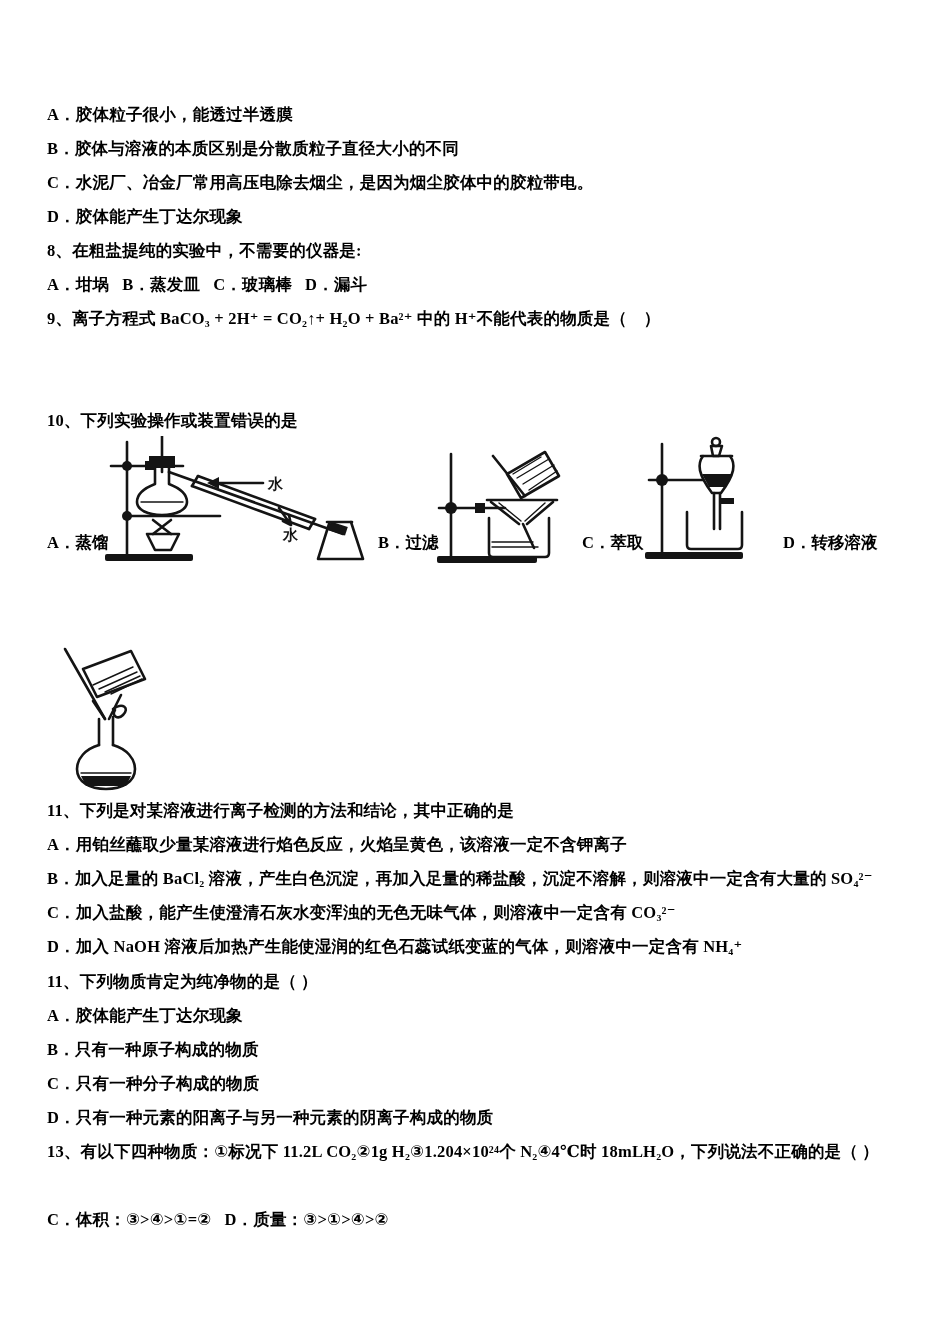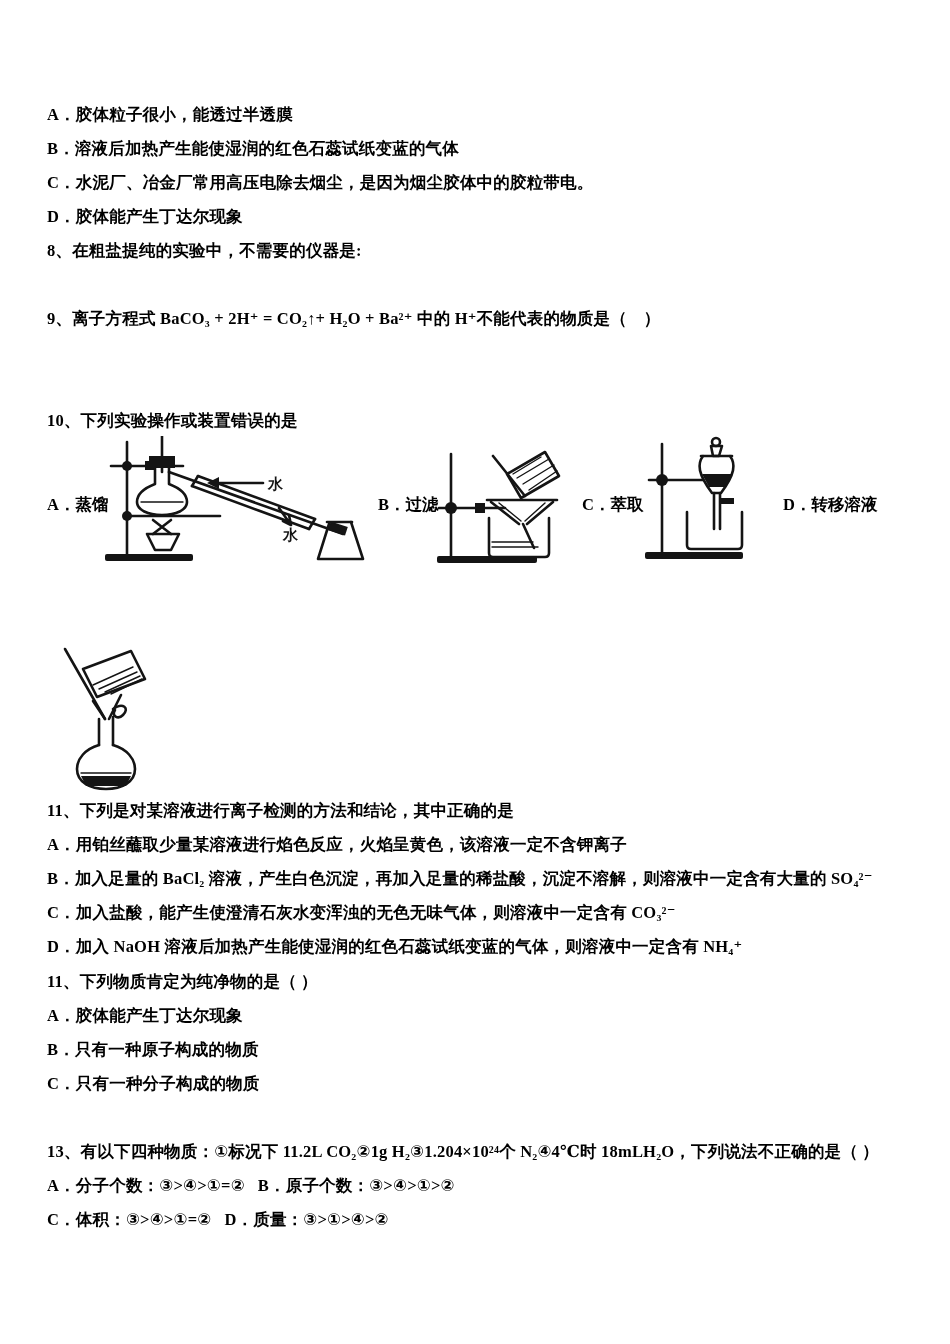--- a/index.html
+++ b/index.html
@@ -18,40 +18,42 @@
     font-weight:bold;
     line-height:22px;
     white-space:pre;
     letter-spacing:0.2px;
   }
   .fig-label{
     position:absolute;
     font-size:16.5px;
     font-weight:bold;
     white-space:pre;
+    margin-top:38px;
   }
   .fig{position:absolute;}
   .fig svg{display:block;}
   .s{fill:none;stroke:#141414;stroke-width:2.6;stroke-linecap:round;stroke-linejoin:round;}
   .thin{fill:none;stroke:#141414;stroke-width:1.4;stroke-linecap:round;}
   .f{fill:#141414;stroke:none;}
   .paper{fill:#ffffff;stroke:#141414;stroke-width:2.6;stroke-linejoin:round;}
   .water-text{font-family:inherit;font-weight:bold;font-size:15px;fill:#141414;}
 </style>
 </head>
 <body>
 
 <div id="page">
 
   <div class="line" style="top:104px">A．胶体粒子很小，能透过半透膜</div>
-  <div class="line" style="top:138px">B．溶液后加热产生能使湿润的红色石蕊试纸变蓝的气体</div>
+  <div class="line" style="top:138px">B．胶体与溶液的本质区别是分散质粒子直径大小的不同</div>
   <div class="line" style="top:172px">C．水泥厂、冶金厂常用高压电除去烟尘，是因为烟尘胶体中的胶粒带电。</div>
   <div class="line" style="top:206px">D．胶体能产生丁达尔现象</div>
 
   <div class="line" style="top:240px">8、在粗盐提纯的实验中，不需要的仪器是:</div>
+  <div class="line" style="top:274px">A．坩埚   B．蒸发皿   C．玻璃棒   D．漏斗</div>
 
   <div class="line" style="top:308px">9、离子方程式 BaCO₃ + 2H⁺ = CO₂↑+ H₂O + Ba²⁺ 中的 H⁺不能代表的物质是（　）</div>
 
   <div class="line" style="top:410px">10、下列实验操作或装置错误的是</div>
 
   <div class="fig-label" style="left:47px;top:494px">A．蒸馏</div>
   <div class="fig-label" style="left:378px;top:494px">B．过滤</div>
   <div class="fig-label" style="left:582px;top:494px">C．萃取</div>
   <div class="fig-label" style="left:783px;top:494px">D．转移溶液</div>
 
@@ -138,18 +140,18 @@
   <div class="line" style="top:800px">11、下列是对某溶液进行离子检测的方法和结论，其中正确的是</div>
   <div class="line" style="top:834px">A．用铂丝蘸取少量某溶液进行焰色反应，火焰呈黄色，该溶液一定不含钾离子</div>
   <div class="line" style="top:868px">B．加入足量的 BaCl₂ 溶液，产生白色沉淀，再加入足量的稀盐酸，沉淀不溶解，则溶液中一定含有大量的 SO₄²⁻</div>
   <div class="line" style="top:902px">C．加入盐酸，能产生使澄清石灰水变浑浊的无色无味气体，则溶液中一定含有 CO₃²⁻</div>
   <div class="line" style="top:936px">D．加入 NaOH 溶液后加热产生能使湿润的红色石蕊试纸变蓝的气体，则溶液中一定含有 NH₄⁺</div>
 
   <div class="line" style="top:971px">11、下列物质肯定为纯净物的是（ ）</div>
   <div class="line" style="top:1005px">A．胶体能产生丁达尔现象</div>
   <div class="line" style="top:1039px">B．只有一种原子构成的物质</div>
   <div class="line" style="top:1073px">C．只有一种分子构成的物质</div>
+  <div class="line" style="top:1107px">D．只有一种元素的阳离子与另一种元素的阴离子构成的物质</div>
 
   <div class="line" style="top:1141px">13、有以下四种物质：①标况下 11.2L CO₂②1g H₂③1.204×10²⁴个 N₂④4℃时 18mLH₂O，下列说法不正确的是（ ）</div>
-  <div class="line" style="top:1175px">A．分子个数：③&gt;④&gt;①=②   B．原子个数：③&gt;④&gt;①&gt;②</div>
   <div class="line" style="top:1209px">C．体积：③&gt;④&gt;①=②   D．质量：③&gt;①&gt;④&gt;②</div>
 
 </div>
 
 </body></html>

